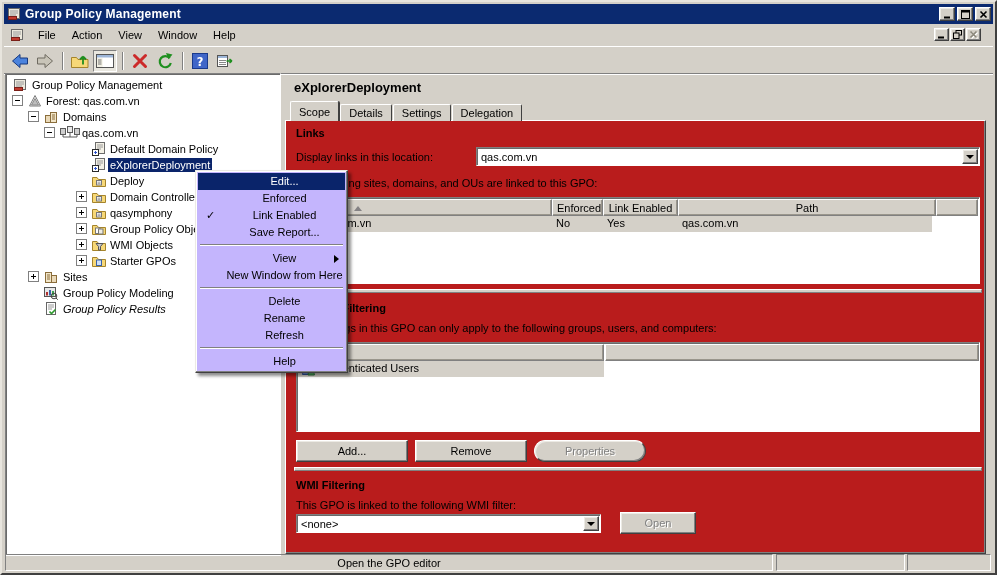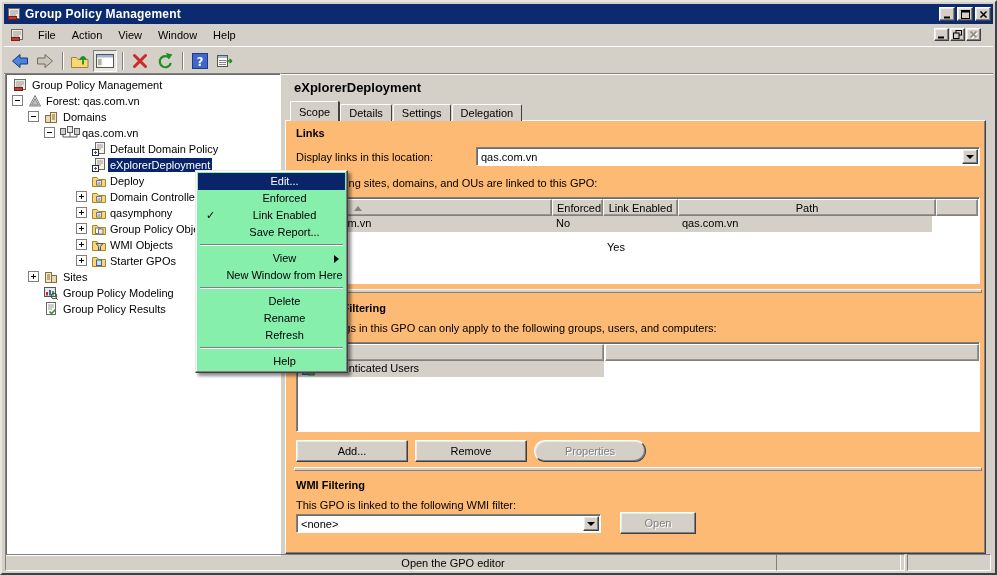--- a/index.html
+++ b/index.html
@@ -40,21 +40,21 @@
   .expander { position:absolute; top:2px; width:11px; height:11px; background:#fff; border:1px solid #808080; }
   .ticon { position:absolute; top:1px; }
 
   
   .rightpane { position:absolute; left:281px; top:71px; right:3px; height:483px; }
   .pane-title { position:absolute; left:11px; top:7px; font-size:13px; font-weight:bold; }
   .tabs { position:absolute; left:7px; top:28px; height:20px; display:flex; align-items:flex-end; z-index:2; }
   .tab { height:17px; padding:2px 8px 0 8px; background:#D4D0C8; border:1px solid; border-color:#FFFFFF #404040 #D4D0C8 #FFFFFF;
          border-bottom:none; margin-right:1px; border-radius:2px 2px 0 0; }
   .tab.active { height:20px; padding-top:4px; position:relative; z-index:3; box-shadow:1px 0 0 #404040; }
-  .tabpage { position:absolute; left:2px; right:6px; top:47px; bottom:2px; background:#fdba74;
+  .tabpage { position:absolute; left:2px; right:6px; top:47px; bottom:2px; background:#b91c1c;
              border:1px solid; border-color:#FFFFFF #404040 #404040 #FFFFFF; box-shadow: inset -1px -1px 0 #808080; }
   .sechead { position:absolute; left:10px; font-weight:bold; }
   .caption { position:absolute; left:10px; white-space:nowrap; }
   .secbar { position:absolute; left:8px; width:688px; height:4px; background:#D4D0C8;
             border:1px solid; border-color:#FFFFFF #808080 #808080 #FFFFFF; }
 
   
   .combo { position:absolute; height:19px; background:#fff; border:1px solid; border-color:#808080 #FFFFFF #FFFFFF #808080;
            box-shadow: inset 1px 1px 0 #6a6a6a; }
   .combo .val { position:absolute; left:4px; top:3px; white-space:nowrap; }
@@ -70,21 +70,21 @@
   .sortglyph { position:absolute; top:6px; width:0; height:0; border-left:4px solid transparent; border-right:4px solid transparent; border-bottom:5px solid #848284; }
 
   .pbtn { position:absolute; height:22px; display:flex; align-items:center; justify-content:center; }
   .pbtn.disabled { color:#808080; text-shadow:1px 1px 0 #fff; }
 
   
   .statusbar { position:absolute; left:3px; right:4px; bottom:2px; height:19px; }
   .spanel { position:absolute; top:2px; bottom:0; border:1px solid; border-color:#808080 #FFFFFF #FFFFFF #808080; padding:2px 5px; white-space:nowrap; overflow:hidden; }
 
   
-  .ctx { position:absolute; left:193px; top:168px; width:153px; background:#86efac;
+  .ctx { position:absolute; left:193px; top:168px; width:153px; background:#c4b5fd;
          border:1px solid; border-color:#ECEAE4 #404040 #404040 #ECEAE4; box-shadow: inset -1px -1px 0 #808080, inset 1px 1px 0 #fff, 3px 3px 3px rgba(0,0,0,.45);
          padding:2px; z-index:100; }
   .ctxitem { position:relative; height:17px; line-height:17px; padding-left:26px; white-space:nowrap; }
   .ctxitem.hl { background:#0A246A; color:#fff; }
   .ctxsep { height:2px; margin:3px 2px 4px 2px; border-top:1px solid #808080; border-bottom:1px solid #FFFFFF; }
   .chk { position:absolute; left:8px; top:0; }
   .subarr { position:absolute; right:6px; top:5px; width:0; height:0; border-top:4px solid transparent; border-bottom:4px solid transparent; border-left:5px solid #000; }
 </style>
 </head>
 <body>
@@ -419,21 +419,21 @@
         <span class="lbl" style="left: 55px;">Group Policy Modeling</span>
       </div>
       <div class="trow" style="top: 227px;">
         <span class="ticon" style="left: 38px;">
           <svg width="14" height="14" viewBox="0 0 14 14" style="display:block">
             <rect x="2.5" y="0.5" width="9" height="12" fill="#fff" stroke="#666"></rect>
             <path d="M4 3h6M4 5h6M4 7h4" stroke="#999"></path>
             <path d="M5.5 9.5l2 2 4-4" fill="none" stroke="#2D9A2D" stroke-width="1.6"></path>
           </svg>
         </span>
-        <span class="lbl" style="left: 55px;">Group Policy Results</span>
+        <span class="lbl" style="left: 55px; font-style: italic;">Group Policy Results</span>
       </div>
     </div>
 
   <div class="rightpane">
     <div class="pane-title">eXplorerDeployment</div>
     <div class="tabs" id="tabs-slot">
         <span class="tab active">Scope</span>
         <span class="tab">Details</span>
         <span class="tab">Settings</span>
         <span class="tab">Delegation</span>
@@ -465,21 +465,21 @@
             <span class="lvcell" style="left: 2px;">
               <svg width="14" height="10" viewBox="0 0 14 10" style="display:block">
                 <rect x="0.5" y="2" width="3.5" height="4" fill="#CFCFCF" stroke="#5a5a5a"></rect>
                 <rect x="5" y="0.5" width="3.5" height="4" fill="#E8E8E8" stroke="#5a5a5a"></rect>
                 <rect x="9.5" y="2" width="3.5" height="4" fill="#CFCFCF" stroke="#5a5a5a"></rect>
                 <path d="M2 8.5h10" stroke="#5a5a5a"></path>
               </svg>
             </span>
             <span class="lvcell" style="left: 17px;">qas.com.vn</span>
             <span class="lvcell" style="left: 258px;">No</span>
-            <span class="lvcell" style="left: 309px; margin-top: 24px;">Yes</span>
+            <span class="lvcell" style="left: 309px;">Yes</span>
             <span class="lvcell" style="left: 384px;">qas.com.vn</span>
           </div>
         </div>
 
       <div class="secbar" style="top:168px;"></div>
 
       <div class="sechead" style="top:181px;">Security Filtering</div>
       <div class="caption" style="top:201px;">The settings in this GPO can only apply to the following groups, users, and computers:</div>
 
       <div class="lv" style="left:10px; top:221px; width:684px; height:90px;" id="sec-table">
@@ -510,21 +510,21 @@
         <span class="val">&lt;none&gt;</span>
         <span class="drop b3">
             <span style="width:0;height:0;border-left:4px solid transparent;border-right:4px solid transparent;border-top:4px solid #000;"></span>
           </span>
       </div>
       <div class="pbtn b3 disabled" style="left:334px; top:391px; width:76px;">Open</div>
     <div class="pbtn b3" style="left: 129px; top: 319px; width: 112px;">Remove</div><div class="pbtn b3" style="left: 10px; top: 319px; width: 112px;">Add...</div><div class="pbtn b3 disabled" style="left: 248px; top: 319px; width: 112px; border-radius: 11px;">Properties</div></div>
   </div>
 
   <div class="statusbar">
-    <div class="spanel" style="left:0; width:896px;">Open the GPO editor</div>
+    <div class="spanel" style="left:0; width:768px;">Open the GPO editor</div>
     <div class="spanel" style="left:771px; width:129px;"></div>
     <div class="spanel" style="left:902px; right:0;"></div>
   </div>
 
   <div class="ctx" id="ctx-slot">
       <div class="ctxitem hl">Edit...</div>
       <div class="ctxitem">Enforced</div>
       <div class="ctxitem">Link Enabled<span class="chk">✓</span></div>
       <div class="ctxitem">Save Report...</div>
       <div class="ctxsep"></div>

